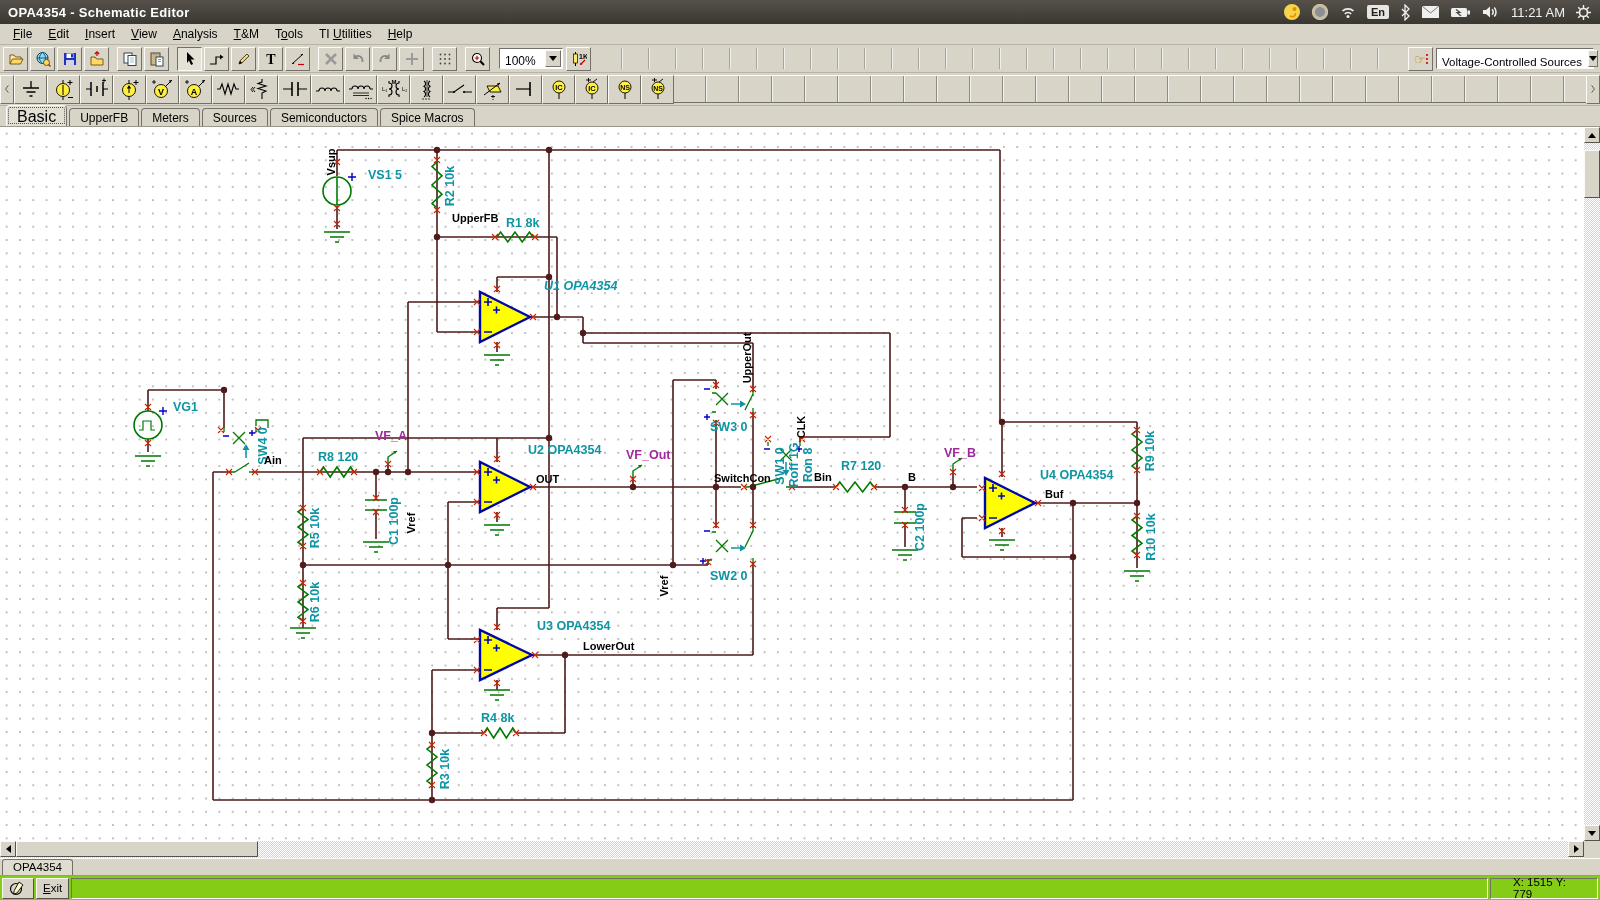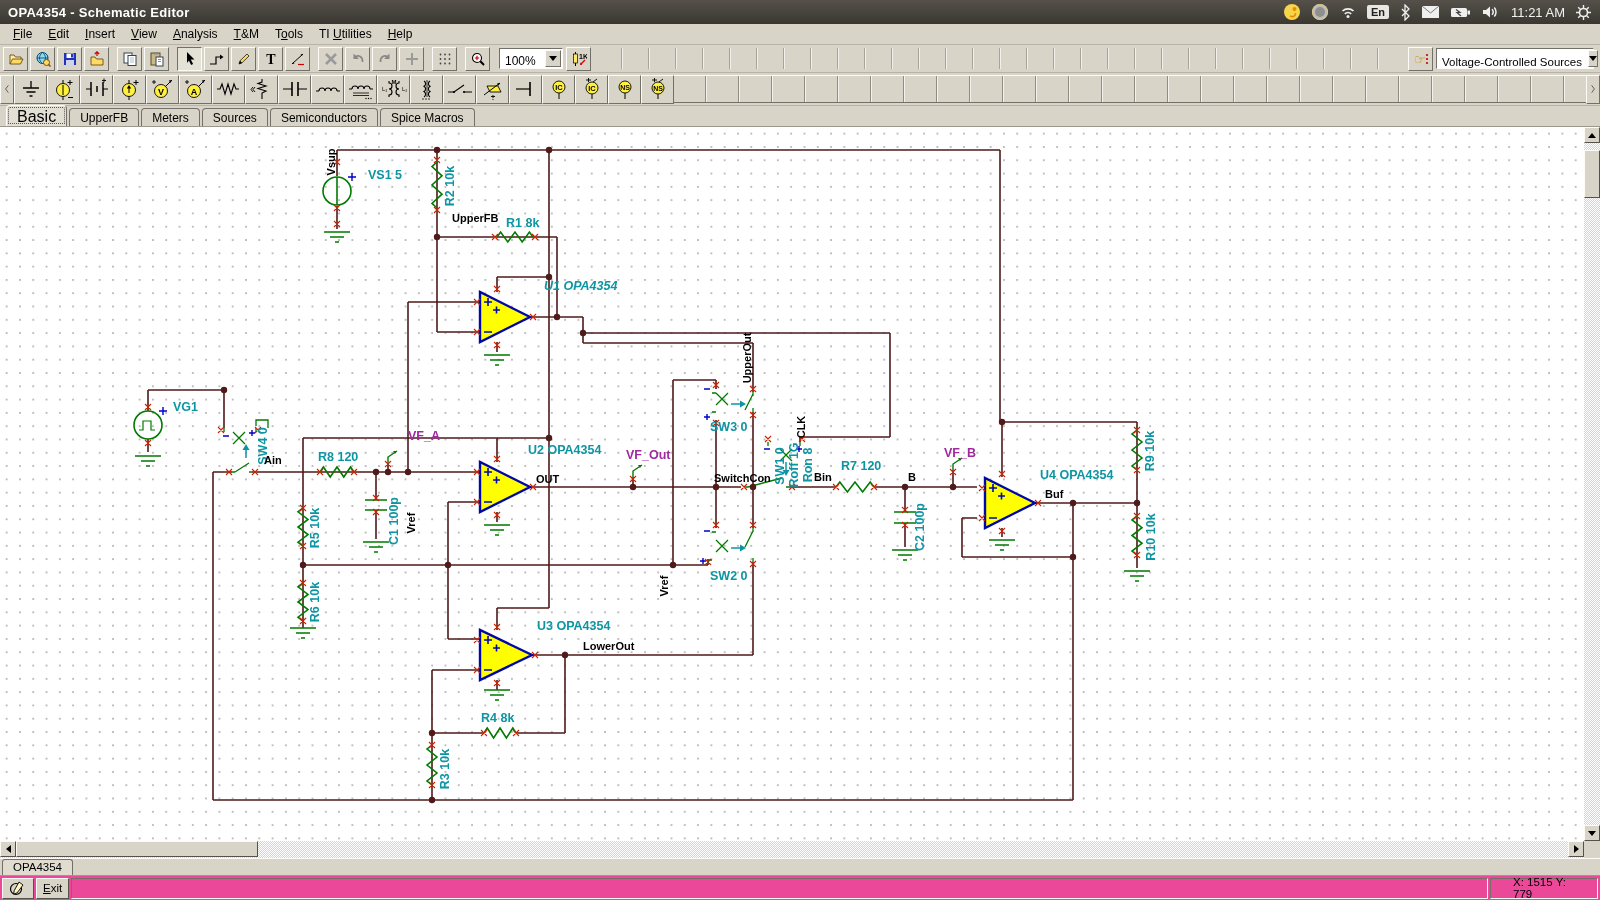--- a/index.html
+++ b/index.html
@@ -61,21 +61,21 @@
   .hthumb{width:242px;height:16px;background:#d8d4c8;border:1px solid;border-color:#fcfbf7 #55524c #55524c #fcfbf7;}
   .corner{width:16px;background:#d8d4c8;}
   .tri-up{width:0;height:0;border-left:4px solid transparent;border-right:4px solid transparent;border-bottom:5px solid #000;}
   .tri-dn{width:0;height:0;border-left:4px solid transparent;border-right:4px solid transparent;border-top:5px solid #000;}
   .tri-l{width:0;height:0;border-top:4px solid transparent;border-bottom:4px solid transparent;border-right:5px solid #000;}
   .tri-r{width:0;height:0;border-top:4px solid transparent;border-bottom:4px solid transparent;border-left:5px solid #000;}
 
   
   .doctab-row{height:17px;background:#d8d4c8;border-top:1px solid #fcfbf7;display:flex;align-items:stretch;}
   .doctab{margin-left:2px;padding:1px 10px 0;background:#e0dcd0;border:1px solid #73706a;border-bottom:none;border-radius:3px 3px 0 0;font-size:11.5px;}
-  .statusbar{height:25px;background:#ec4899;border-top:1px solid #9b978c;display:flex;align-items:center;padding:1px 2px;gap:2px;}
+  .statusbar{height:25px;background:#84cc16;border-top:1px solid #9b978c;display:flex;align-items:center;padding:1px 2px;gap:2px;}
   .sbtn2{height:21px;background:#d8d4c8;border:1px solid;border-color:#fcfbf7 #55524c #55524c #fcfbf7;display:flex;align-items:center;justify-content:center;padding:0 6px;font-size:11.5px;}
   .spanel{height:21px;border:1px solid;border-color:#73706a #fcfbf7 #fcfbf7 #73706a;display:flex;align-items:center;padding:0 22px;font-size:11.5px;}
   .spanel.grow{flex:1;}
   .coords{width:108px;}
 </style>
 </head>
 <body>
 
 <div class="titlebar">
   <span class="wtitle">OPA4354 - Schematic Editor</span>
@@ -667,21 +667,21 @@
         <span class="lb-node rot" style="left: 331px; top: 35px;">Vsup</span>
         <span class="lb-teal" style="left: 368px; top: 42px;">VS1 5</span>
         <span class="lb-teal rot" style="left: 450px; top: 59px;">R2 10k</span>
         <span class="lb-node" style="left: 452px; top: 86px;">UpperFB</span>
         <span class="lb-teal" style="left: 497px; top: 90px; padding-left: 9px;">R1 8k</span>
         <span class="lb-teal" style="left: 544px; top: 153px; font-style: italic;">U1 OPA4354</span>
         <span class="lb-teal" style="left: 173px; top: 274px;">VG1</span>
         <span class="lb-teal rot" style="left: 263px; top: 319px;">SW4 0</span>
         <span class="lb-node" style="left: 264px; top: 328px;">Ain</span>
         <span class="lb-teal" style="left: 318px; top: 324px;">R8 120</span>
-        <span class="lb-probe" style="left: 375px; top: 303px; margin-left: 33px;">VF_A</span>
+        <span class="lb-probe" style="left: 375px; top: 303px;">VF_A</span>
         <span class="lb-teal rot" style="left: 315px; top: 401px;">R5 10k</span>
         <span class="lb-teal rot" style="left: 315px; top: 475px;">R6 10k</span>
         <span class="lb-teal rot" style="left: 394px; top: 394px;">C1 100p</span>
         <span class="lb-node rot" style="left: 411px; top: 396px;">Vref</span>
         <span class="lb-teal" style="left: 528px; top: 317px;">U2 OPA4354</span>
         <span class="lb-node" style="left: 536px; top: 347px;">OUT</span>
         <span class="lb-probe" style="left: 626px; top: 322px;">VF_Out</span>
         <span class="lb-node" style="left: 714px; top: 346px;">SwitchCon</span>
         <span class="lb-node rot" style="left: 747px; top: 231px;">UpperOut</span>
         <span class="lb-teal" style="left: 710px; top: 294px;">SW3 0</span>

